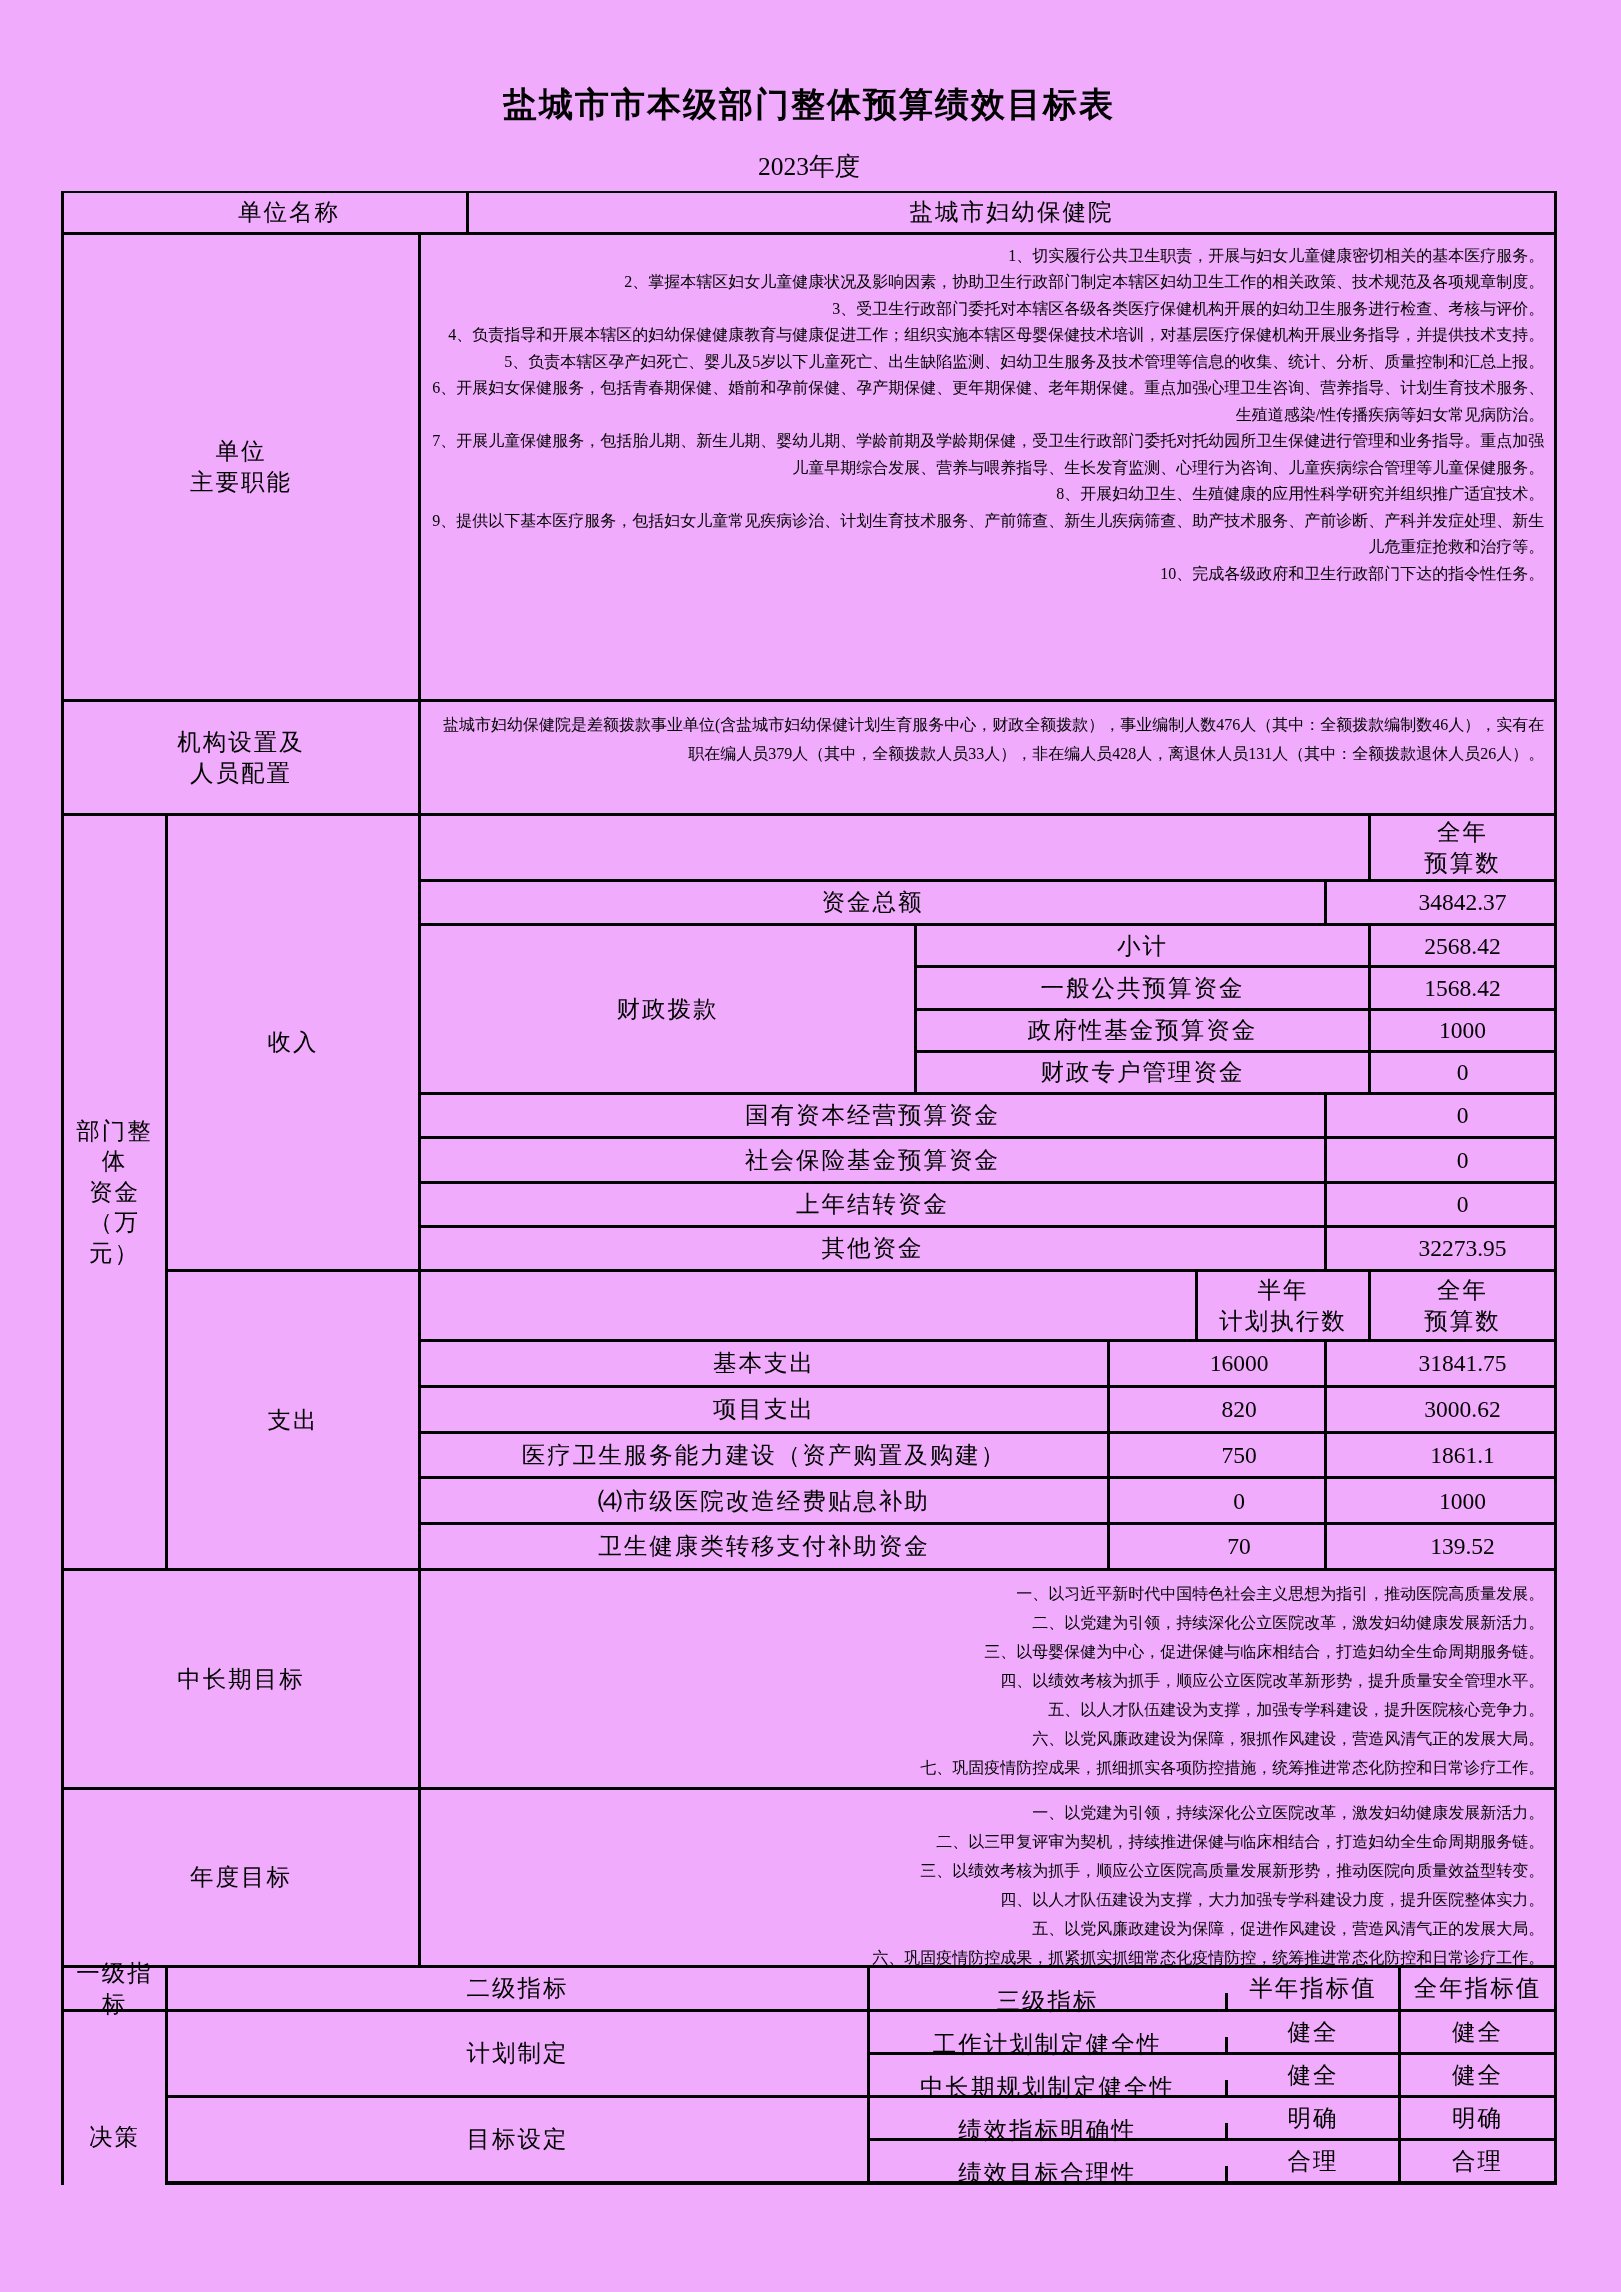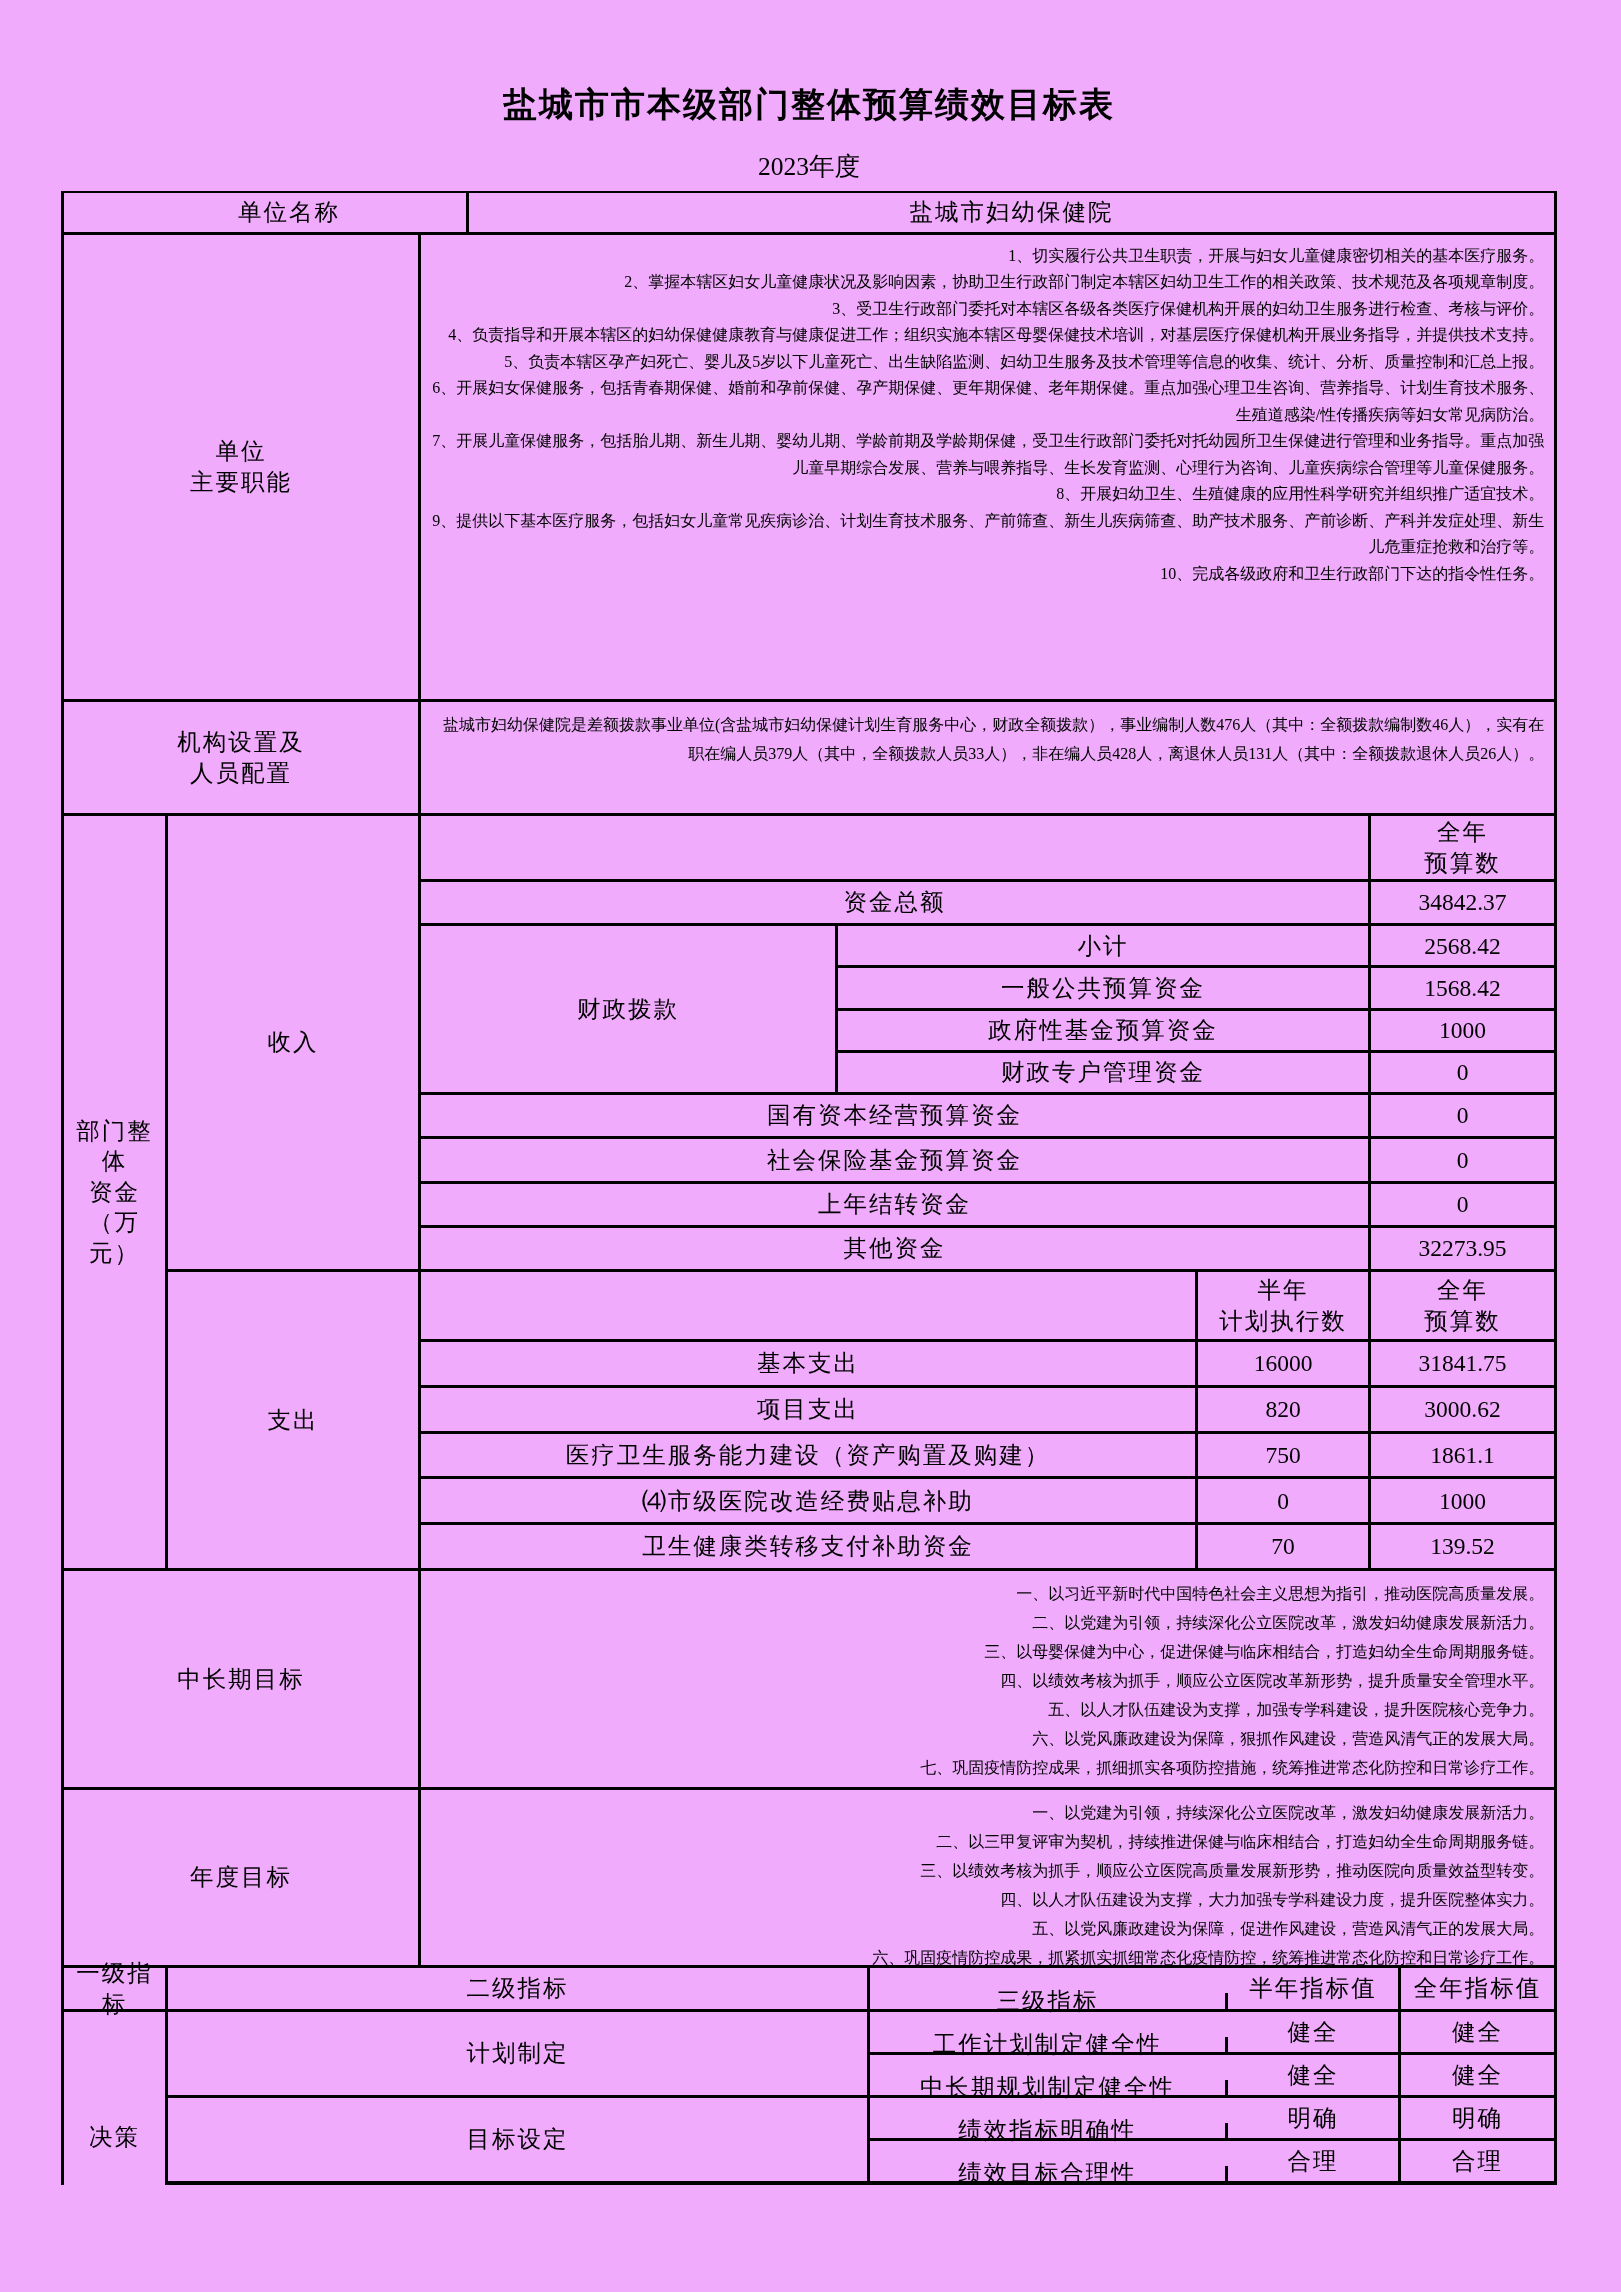--- a/index.html
+++ b/index.html
@@ -32,21 +32,21 @@
   .num { letter-spacing: 0; }
   .br { border-right: 3.9px solid #000; }
   .stack { display: flex; flex-direction: column; align-items: center; justify-content: center; }
 
   
   .w-a    { width: 104px; flex: none; }   
   .w-b    { width: 253px; flex: none; }   
   .w-lab  { width: 357px; flex: none; }   
   .w-val  { width: 183px; flex: none; }   
   .w-half { width: 173px; flex: none; }   
-  .w-fis  { width: 417px; flex: none; }   
+  .w-fis  { width: 496px; flex: none; }   
   .w-c2   { width: 702px; flex: none; }   
   .w-c3   { width: 358px; flex: none; margin-top: 25px; }   
   .grow   { flex: 1 1 auto; min-width: 0; }
 
   
   .ltext {
     display: block; text-align: right; font-size: 16px; letter-spacing: 0;
     padding: 7.8px 9.8px 0 9.8px; line-height: 26.5px;
   }
   .ltext30 { line-height: 29px; padding-top: 7.8px; }
@@ -59,21 +59,21 @@
   .h-mid    { height: 219px; }
   .h-ann    { height: 178px; }
   .h-indh   { height: 44px; }
 
   .m-right { flex: 1 1 auto; display: flex; flex-direction: column; min-width: 0; }
   .m-income { height: 458px; display: flex; border-bottom: 3.9px solid #000; }
   .m-exp    { height: 297px; display: flex; }
   .m-rows   { flex: 1 1 auto; display: flex; flex-direction: column; min-width: 0; }
   .m-hrow   { height: 66px; flex: none; display: flex; border-bottom: 3.9px solid #000; }
   .e-hrow   { height: 70px; flex: none; display: flex; border-bottom: 3.9px solid #000; }
-  .m-row    { flex: 1 1 0; display: flex; border-bottom: 3.9px solid #000; min-height: 0; }
+  .m-row    { flex: 1 1 0; display: flex; border-bottom: 3.9px solid #000; min-height: 0; gap: 44px; }
   .m-row.last, .sub-row.last { border-bottom: none; }
   .m-fiscal { flex: 4 1 0; display: flex; border-bottom: 3.9px solid #000; min-height: 0; }
   .sub-rows { flex: 1 1 auto; display: flex; flex-direction: column; min-width: 0; }
   .sub-row  { flex: 1 1 0; display: flex; border-bottom: 3.9px solid #000; min-height: 0; }
 
   .ind-body { display: flex; height: 173px; }
   .ind-c1   { align-items: flex-start; padding-top: 110px; }
   .ind-rest { flex: 1 1 auto; display: flex; flex-direction: column; min-width: 0; }
   .ind-group { flex: 1 1 0; display: flex; border-bottom: 3.9px solid #000; min-height: 0; }
   .ind-group.last { border-bottom-width: 4.9px; }

